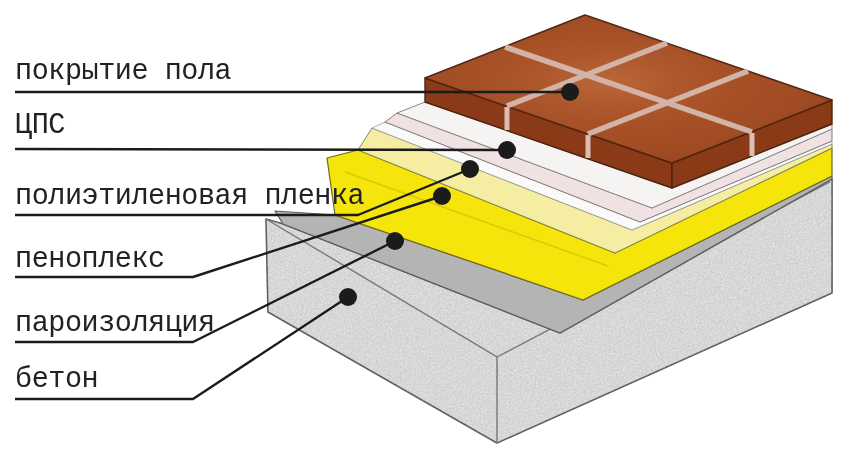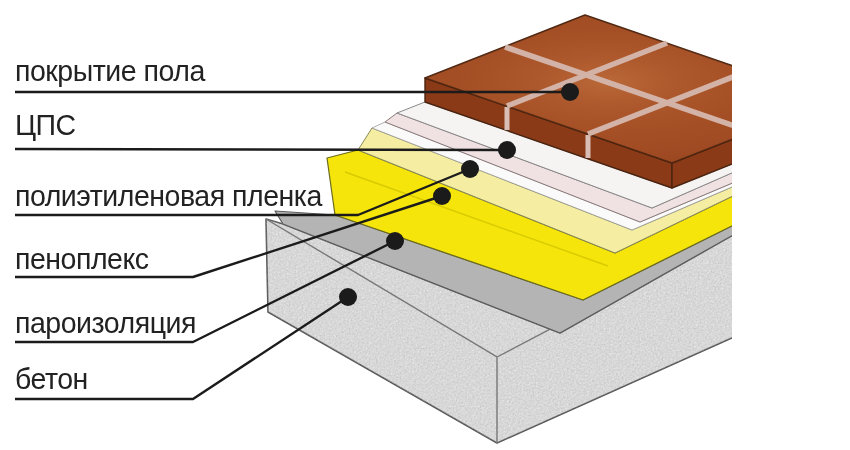--- a/index.html
+++ b/index.html
@@ -1,18 +1,18 @@
 <!DOCTYPE html>
 <html><head>
 <meta charset="utf-8">
 <style>
   html,body{margin:0;padding:0;background:#ffffff;}
   #stage{
-    position:relative;width:732px;height:450px;background:#ffffff;
-    font-family:Liberation Sans, sans-serif;overflow:hidden;
+    position:relative;width:850px;height:450px;background:#ffffff;
+    font-family:Liberation Mono, monospace;overflow:hidden;
   }
   #diagram-svg{position:absolute;left:0;top:0;}
   .layer-label{
     position:absolute;left:15px;color:#222222;font-size:30px;line-height:1;
     white-space:nowrap;transform:scaleX(0.95);transform-origin:left center;
     letter-spacing:-0.5px;
   }
 </style>
 </head>
 <body>

